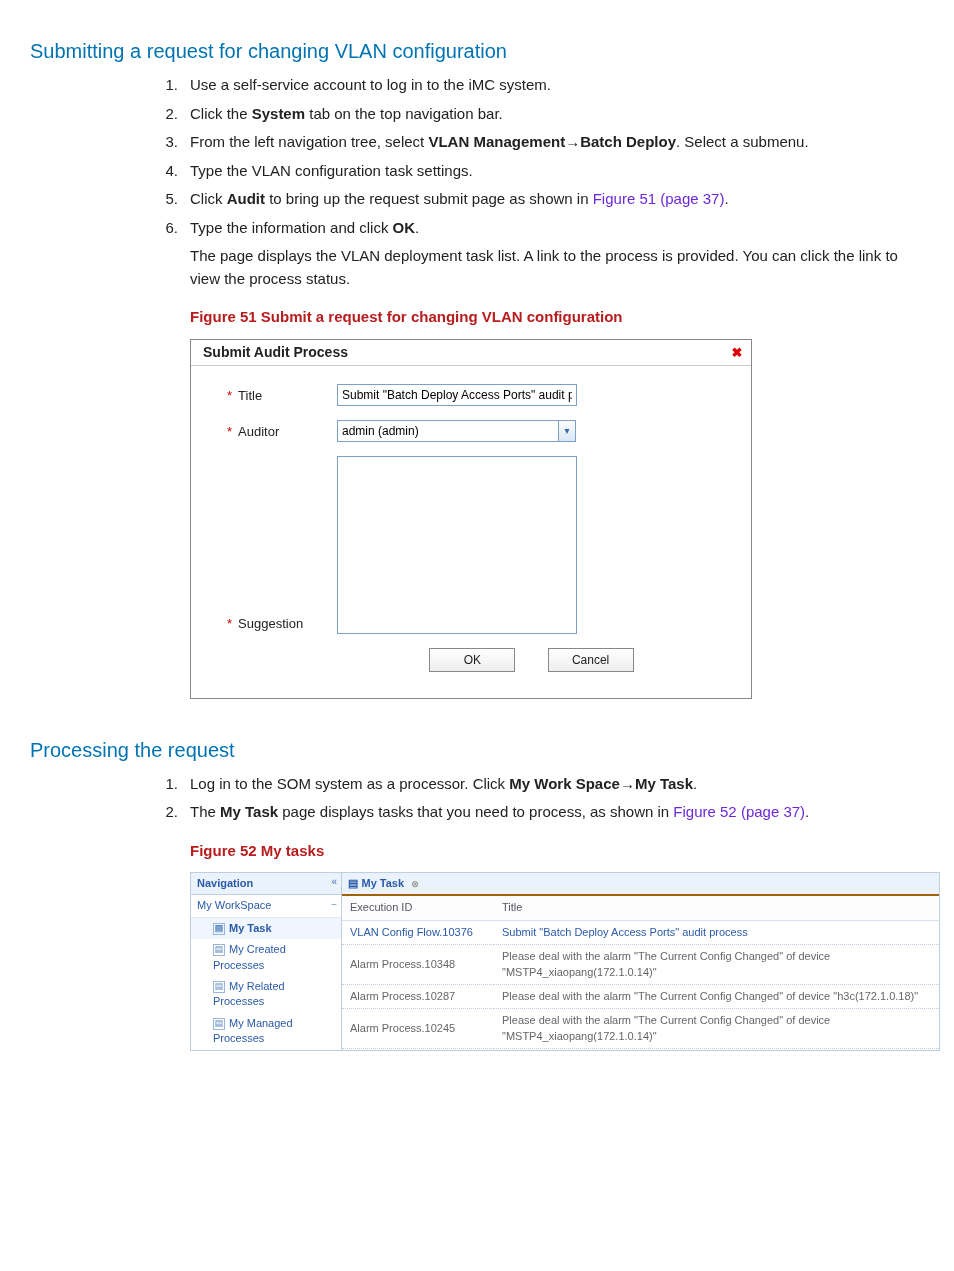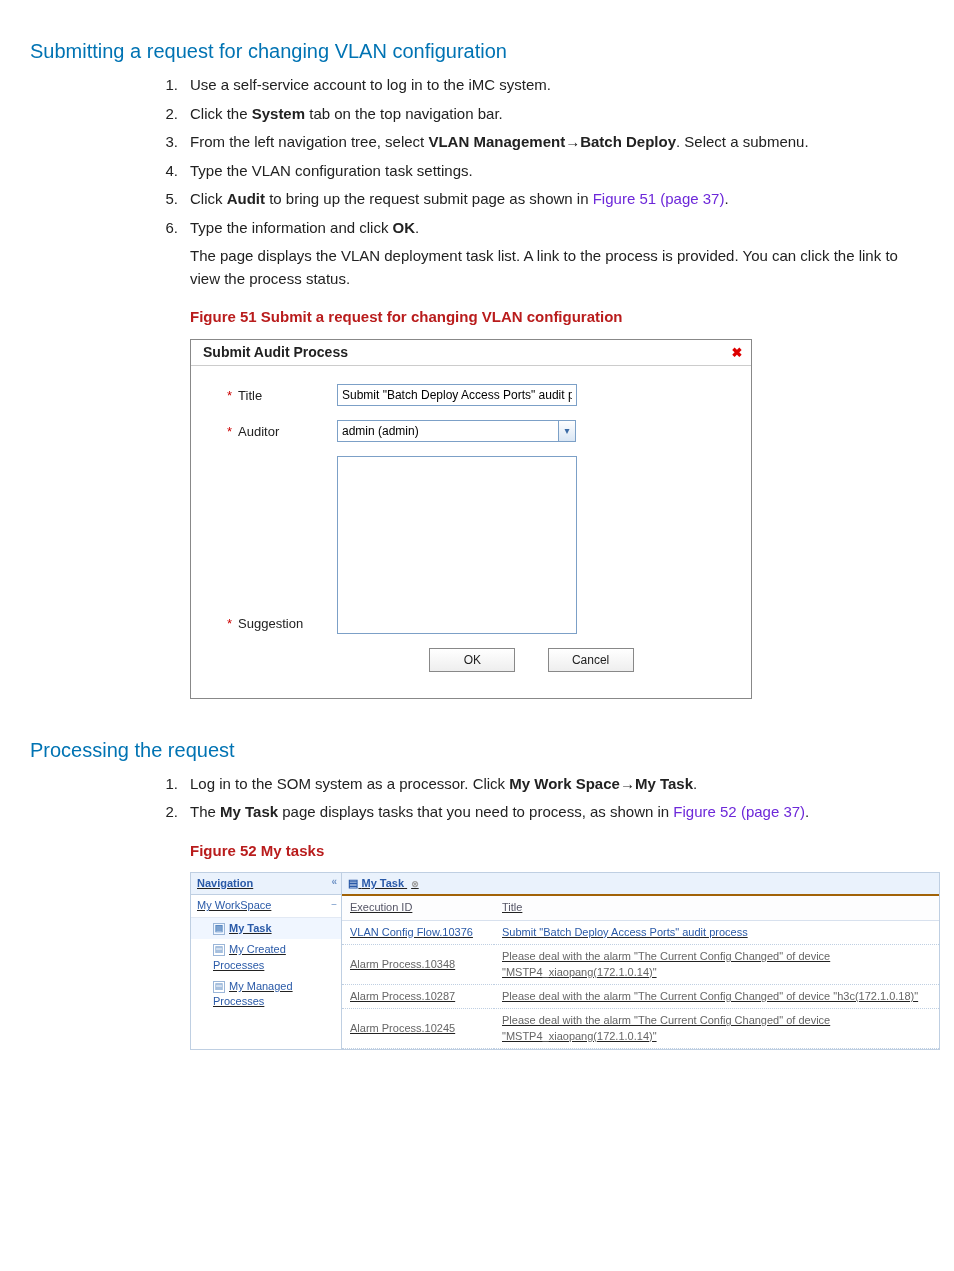--- a/index.html
+++ b/index.html
@@ -136,21 +136,20 @@
   }
   .spacer { height: 30px; }
   
   .figure52 {
     margin-left: 160px;
     width: 748px;
     display: flex;
     border: 1px solid #bfcfe2;
     font-size: 11px;
     line-height: 1.4;
-    text-decoration: underline;
   }
   .figure52 .nav {
     width: 150px;
     border-right: 1px solid #bfcfe2;
   }
   .figure52 .nav .nav-title {
     background: #eaf2fc;
     color: #2a5aa8;
     font-weight: bold;
     padding: 3px 6px;
@@ -297,20 +296,21 @@
     <div class="nav-title">
       <span>Navigation</span>
       <span class="collapse">«</span>
     </div>
     <div class="nav-group">
       <span>My WorkSpace</span>
       <span class="minus">−</span>
     </div>
     <div class="nav-item active"><span class="tic">▤</span><span>My Task</span></div>
     <div class="nav-item"><span class="tic">▤</span><span>My Created Processes</span></div>
+    <div class="nav-item"><span class="tic">▤</span><span>My Related Processes</span></div>
     <div class="nav-item"><span class="tic">▤</span><span>My Managed Processes</span></div>
   </div>
   <div class="main">
     <div class="tab">
       <span class="tic" style="border-color:#9bb6d8;">▤</span>
       <span>My Task</span>
       <span class="x">⊗</span>
     </div>
     <table>
       <tbody>

